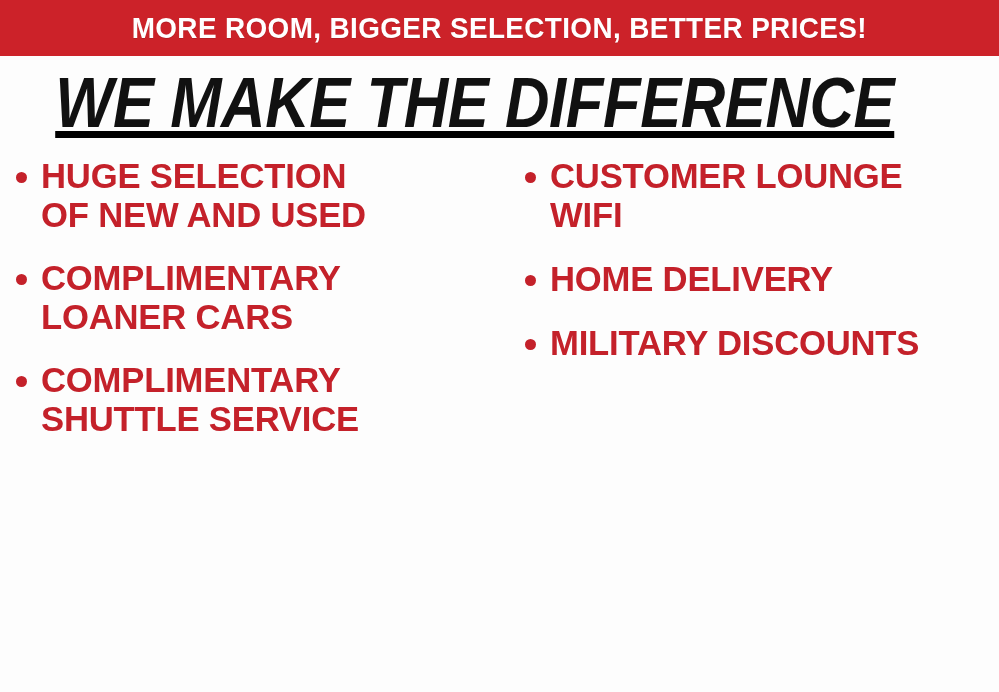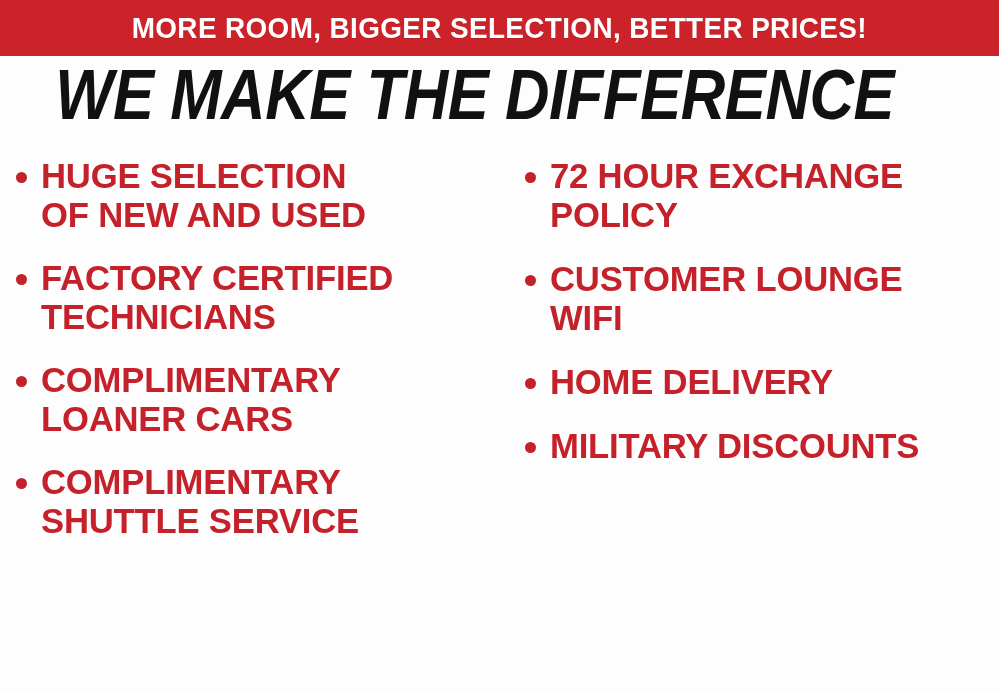--- a/index.html
+++ b/index.html
@@ -47,21 +47,23 @@
   }
 
   
   .headline-wrap {
     position: absolute;
     left: 0;
     top: 60px;
     width: 949px;
     height: 86px;
     display: flex;
+    align-items: center;
     justify-content: center;
+    text-decoration: underline;
   }
   .headline {
     color: #111111;
     font-family: "Liberation Sans Narrow", "Liberation Sans", sans-serif;
     font-weight: bold;
     font-style: italic;
     font-size: 70px;
     line-height: 1;
     letter-spacing: -0.5px;
     white-space: nowrap;
@@ -137,47 +139,37 @@
 
     <div class="column column-left">
 
       <div class="bullet-item">
         <span class="bullet-dot"></span>
         <span class="bullet-text">HUGE SELECTION
 OF NEW AND USED</span>
       </div>
 
 
-      <div class="bullet-item">
-        <span class="bullet-dot"></span>
-        <span class="bullet-text">FACTORY CERTIFIED
-TECHNICIANS</span>
-      </div>
 
       <div class="bullet-item">
         <span class="bullet-dot"></span>
         <span class="bullet-text">COMPLIMENTARY
 LOANER CARS</span>
       </div>
 
       <div class="bullet-item">
         <span class="bullet-dot"></span>
         <span class="bullet-text">COMPLIMENTARY
 SHUTTLE SERVICE</span>
       </div>
 
     </div>
 
     <div class="column column-right">
 
-      <div class="bullet-item">
-        <span class="bullet-dot"></span>
-        <span class="bullet-text">72 HOUR EXCHANGE
-POLICY</span>
-      </div>
 
       <div class="bullet-item">
         <span class="bullet-dot"></span>
         <span class="bullet-text">CUSTOMER LOUNGE
 WIFI</span>
       </div>
 
       <div class="bullet-item">
         <span class="bullet-dot"></span>
         <span class="bullet-text">HOME DELIVERY</span>

